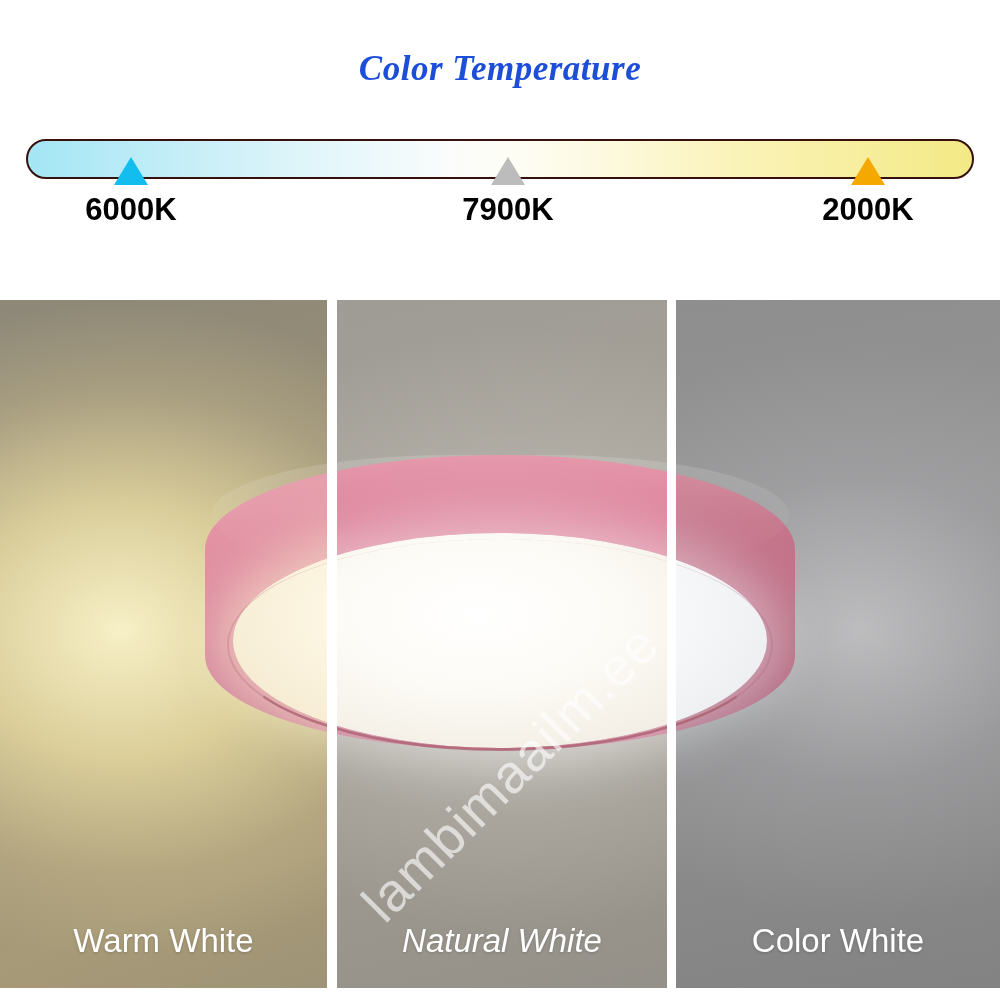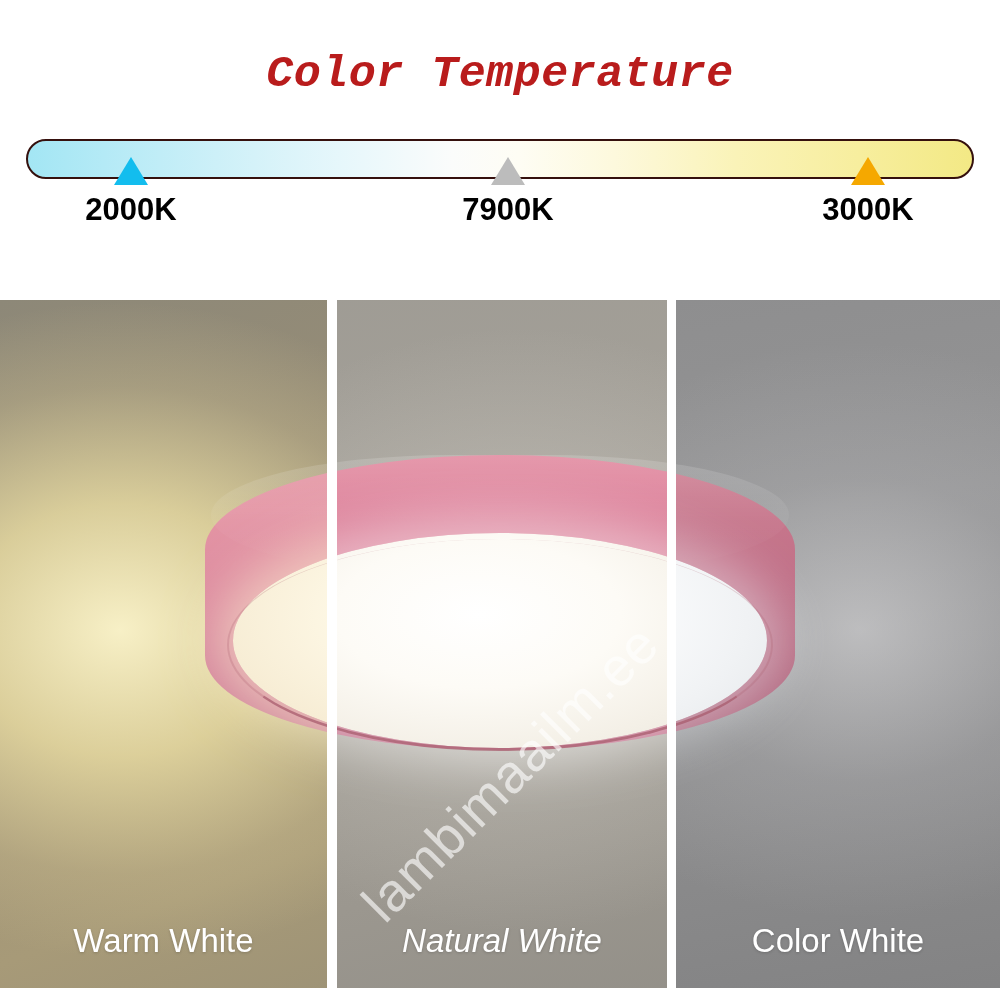--- a/index.html
+++ b/index.html
@@ -29,26 +29,26 @@
     width: 1000px;
     height: 292px;
     background: #ffffff;
   }
 
   .poster-title {
     position: absolute;
     left: 0; top: 48px;
     width: 1000px;
     text-align: center;
-    font-family: Liberation Mono, monospace;
-    font-size: 45px;
+    font-family: Liberation Serif, serif;
+    font-size: 35px;
     font-weight: bold;
     font-style: italic;
     letter-spacing: 0.5px;
-    color: #b91c1c;
+    color: #1d4ed8;
     line-height: 1.2;
   }
 
   
   .temp-bar-wrap {
     position: absolute;
     left: 26px;
     top: 139px;
     width: 948px;
     height: 40px;
@@ -293,23 +293,23 @@
     <div class="poster-title">Color Temperature</div>
 
     <div class="temp-bar-wrap">
       <div class="temp-bar"></div>
     </div>
 
     <div class="marker marker-cool" style="left:114px; top:157px;"></div>
     <div class="marker marker-mid" style="left:491px; top:157px;"></div>
     <div class="marker marker-warm" style="left:851px; top:157px;"></div>
 
-    <div class="kelvin-label" style="left:11px;">2000K</div>
+    <div class="kelvin-label" style="left:11px;">6000K</div>
     <div class="kelvin-label" style="left:388px;">7900K</div>
-    <div class="kelvin-label" style="left:748px;">3000K</div>
+    <div class="kelvin-label" style="left:748px;">2000K</div>
   </div>
 
   <div class="photo-strip">
 
     <div class="panel" style="left:0px; width:327px;">
       <div class="panel-inner" style="left:0px;">
         <div class="scene-bg bg-warm"></div>
         <div class="lamp">
           <div class="lamp-band band-warm"></div>
           <div class="lamp-top-shade"></div>

